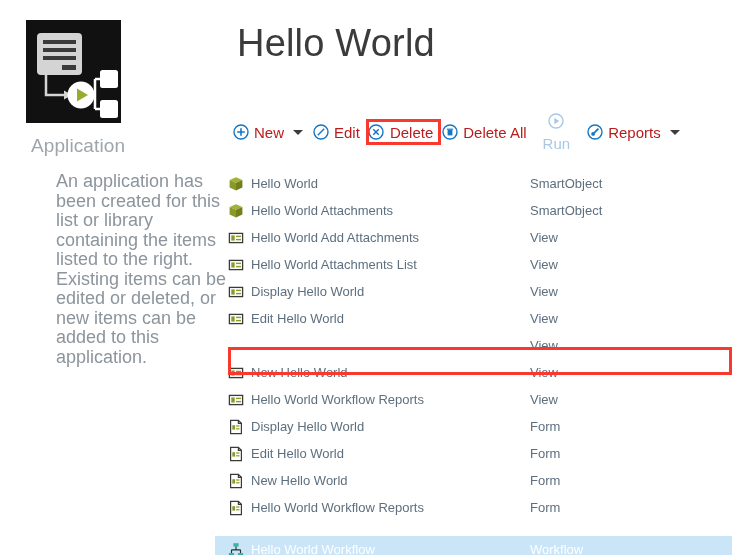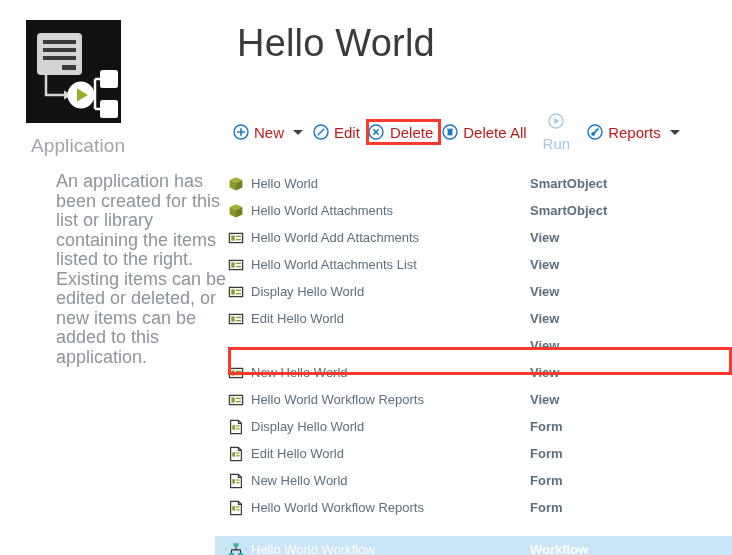--- a/index.html
+++ b/index.html
@@ -90,21 +90,21 @@
     position:relative;height:27px;
     display:flex;align-items:center;
     cursor:pointer;
   }
   .row .cell-name{
     position:absolute;left:13px;display:flex;align-items:center;gap:7px;
     font-size:13px;color:#5d6f7e;white-space:nowrap;
   }
   .row .cell-type{
     position:absolute;left:315px;
-    font-size:13px;color:#5d6f7e;white-space:nowrap;font-weight:bold;
+    font-size:13px;color:#5d6f7e;white-space:nowrap;
   }
   .row .cell-status{position:absolute;left:463px;font-size:13px;color:#5d6f7e;}
   .row .icon-box{width:16px;height:16px;display:inline-flex;align-items:center;justify-content:center;flex:none;}
 
   .row.selected{background:#cbe5f8;margin-top:15px;}
   .row.selected .cell-name,
   .row.selected .cell-type,
   .row.selected .cell-status{color:#ffffff;}
 
   .redbox-row{

